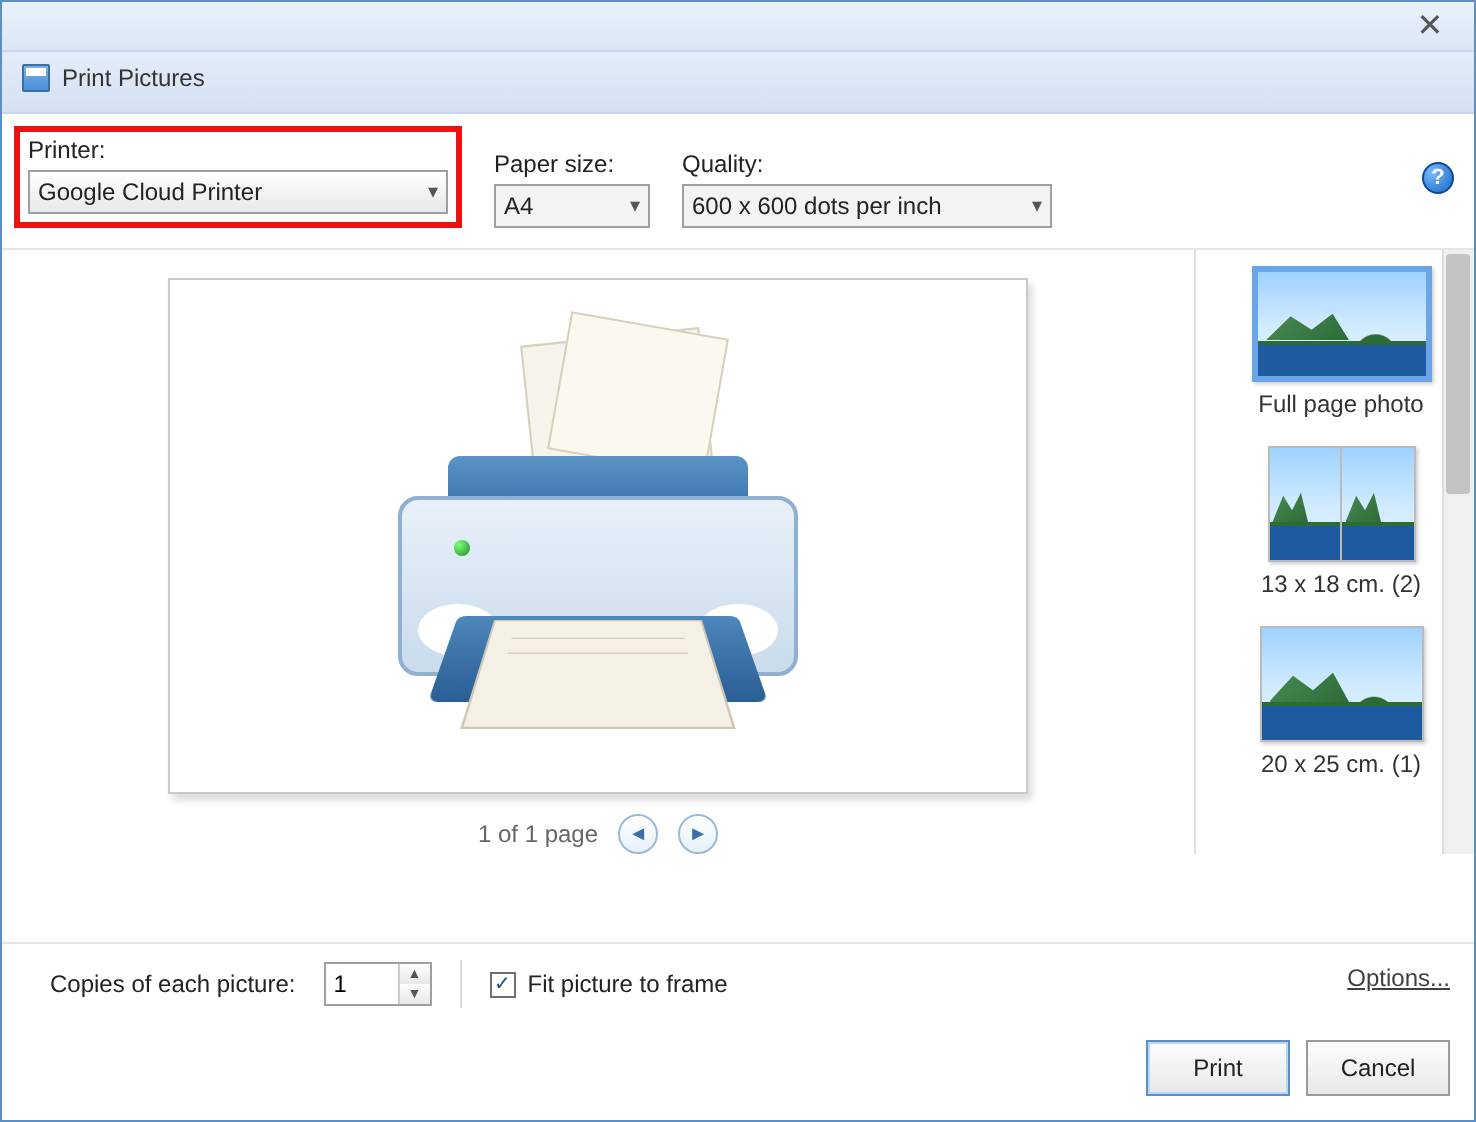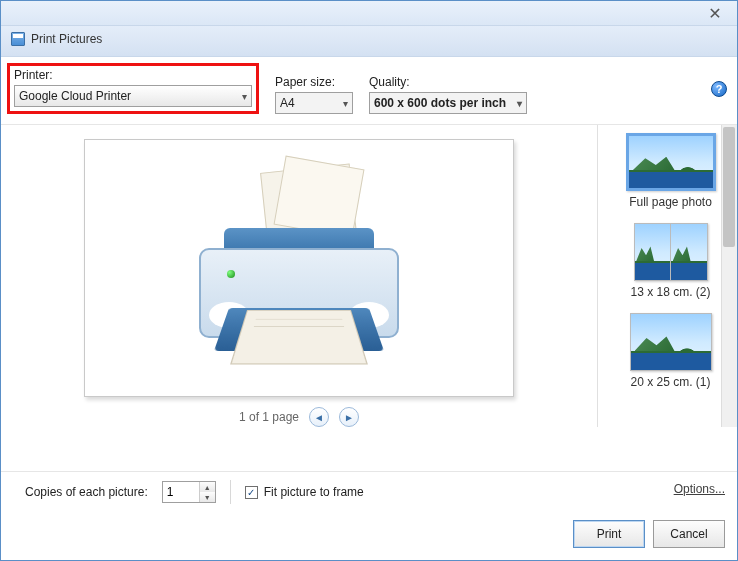--- a/index.html
+++ b/index.html
@@ -56,23 +56,23 @@
   }
   .field { display:flex; flex-direction:column; gap:3px; }
   .lbl { font-size:12px; color:#222; }
   .hl { border:3px solid #e11; padding:2px 4px 4px 4px; margin-left:-4px; }
   .combo {
     height:22px; border:1px solid #9f9f9f; background:#f3f3f3;
     display:flex; align-items:center; justify-content:space-between;
     padding: 0 4px; font-size:12px; color:#222;
   }
   .combo .chev { color:#555; font-size:10px; }
-  .combo.printer { width: 238px; background: linear-gradient(#fff,#e8e8e8); }
+  .combo.printer { width: 210px; background: linear-gradient(#fff,#e8e8e8); }
   .combo.paper { width: 78px; }
-  .combo.quality { width: 158px; font-weight: bold; }
+  .combo.quality { width: 185px; }
   .help-icon {
     position:absolute; right:10px; top:24px;
     width:16px; height:16px; border-radius:50%;
     background: radial-gradient(circle at 30% 30%, #7db9ff, #1566c4);
     color:#fff; font-weight:bold; font-size:11px;
     display:flex; align-items:center; justify-content:center;
     border:1px solid #0d4a90;
   }
   .body {
     flex:1; display:flex; position:relative;

